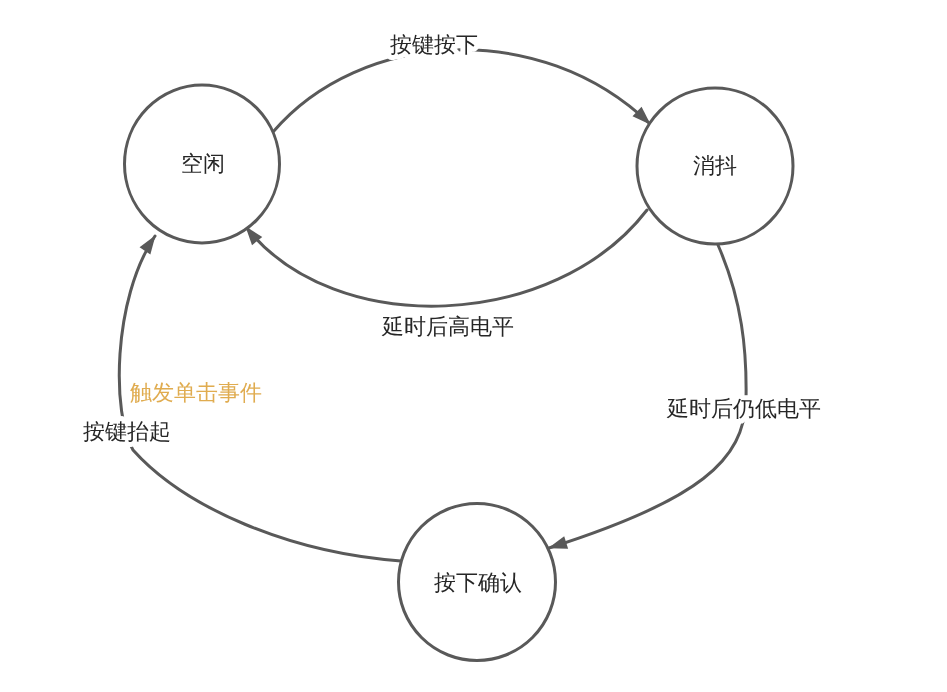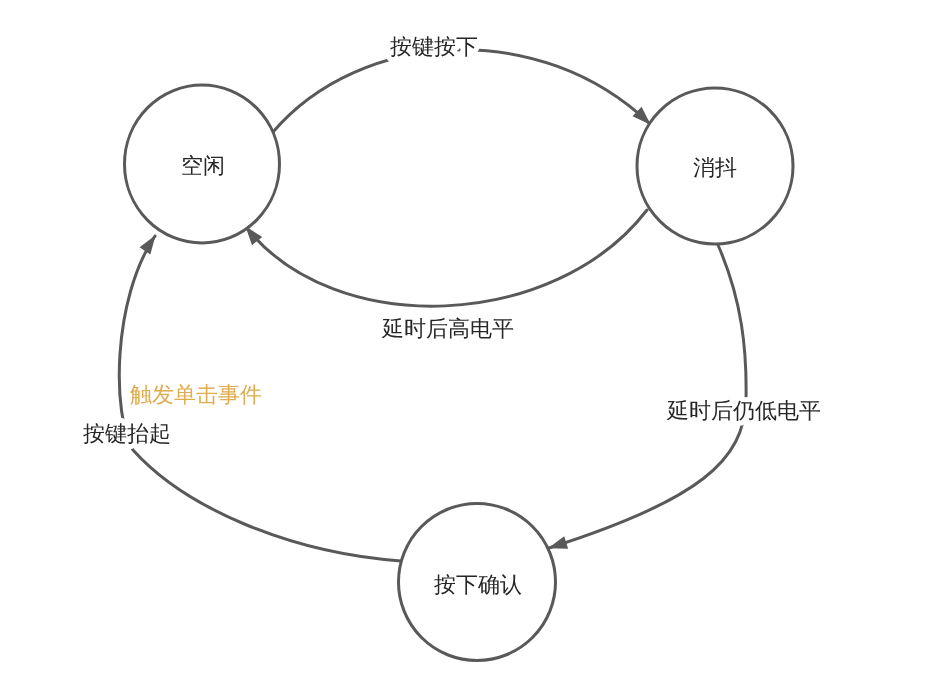--- a/index.html
+++ b/index.html
@@ -7,20 +7,21 @@
     padding: 0;
     background: #ffffff;
     font-family: "Liberation Sans", "DejaVu Sans", sans-serif;
   }
   .canvas {
     position: relative;
     width: 947px;
     height: 692px;
     background: var(--background, #ffffff);
     overflow: hidden;
+    font-family: Liberation Mono, monospace;
   }
   svg { display: block; }
   .state-circle {
     fill: #ffffff;
     stroke: var(--stroke, #595959);
     stroke-width: 3;
   }
   .edge {
     fill: none;
     stroke: var(--stroke, #595959);

